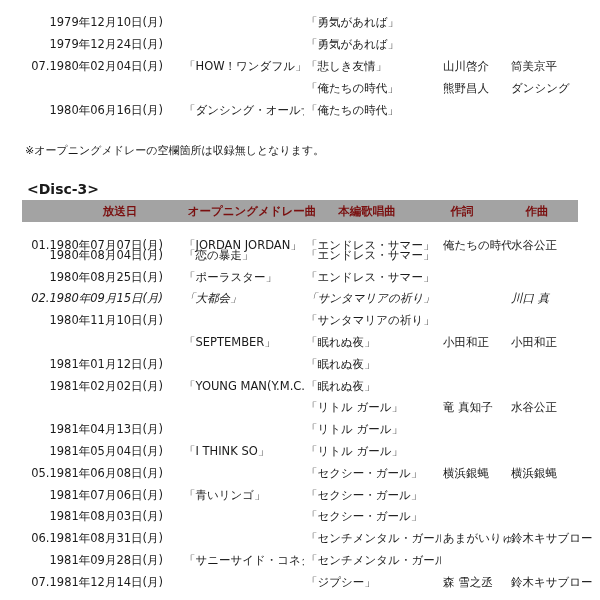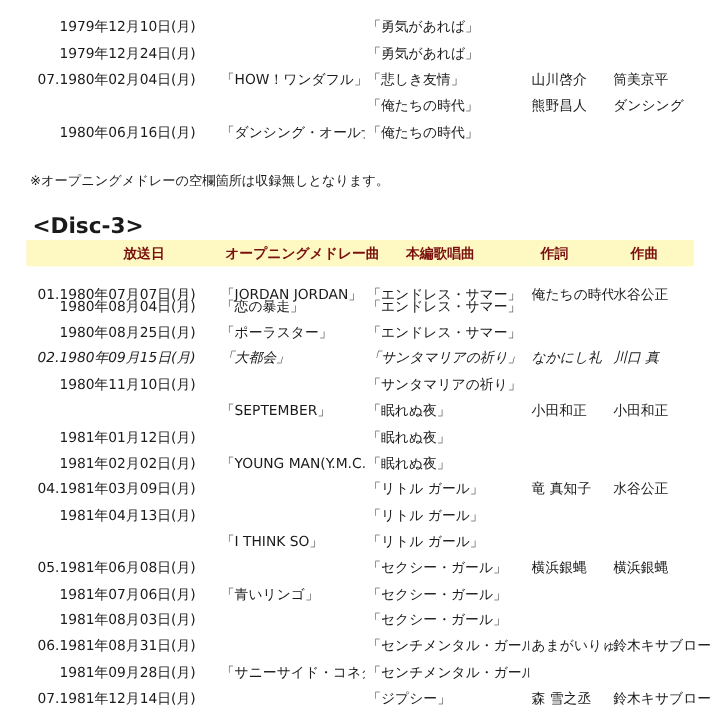--- a/index.html
+++ b/index.html
@@ -15,25 +15,25 @@
   .c { position: absolute; top: 0; overflow: hidden; white-space: nowrap; }
   .c-date { left: 0; width: 163px; text-align: right; }
   .c-med  { left: 184px; width: 120px; }
   .c-song { left: 306px; width: 135px; }
   .c-lyr  { left: 443px; width: 68px; }
   .c-comp { left: 511px; width: 89px; }
   .note {
     position: absolute; left: 25px; top: 143px; font-size: 11px; line-height: 16px;
   }
   .disc-title {
-    position: absolute; left: 27px; top: 180px; font-weight: bold; font-size: 18px; line-height: 18px;
+    position: absolute; left: 27px; top: 180px; font-weight: bold; font-size: 14px; line-height: 18px;
   }
   .header {
     position: absolute; left: 22px; top: 200px; width: 556px; height: 22px;
-    background: #fef9c3;
+    background: #a3a3a3;
   }
   .header .h {
     position: absolute; top: 0; line-height: 22px; font-weight: bold;
     color: #7a0f0f; font-size: 11.5px; text-align: center;
   }
   .h-date { left: 38px; width: 120px; }
   .h-med  { left: 150px; width: 160px; }
   .h-song { left: 280px; width: 130px; }
   .h-lyr  { left: 410px; width: 60px; }
   .h-comp { left: 480px; width: 70px; }
@@ -109,21 +109,20 @@
       <span class="c c-date">1980年08月25日(月)</span>
       <span class="c c-med">「ポーラスター」</span>
       <span class="c c-song">「エンドレス・サマー」</span>
       <span class="c c-lyr"></span>
       <span class="c c-comp"></span>
     </div>
     <div class="row" style="top: 287.4px; font-style: italic;">
       <span class="c c-date">02.1980年09月15日(月)</span>
       <span class="c c-med">「大都会」</span>
       <span class="c c-song">「サンタマリアの祈り」</span>
-      <span class="c c-lyr">なかにし礼</span>
       <span class="c c-comp">川口 真</span>
     </div>
     <div class="row" style="top: 309.2px;">
       <span class="c c-date">1980年11月10日(月)</span>
       <span class="c c-med"></span>
       <span class="c c-song">「サンタマリアの祈り」</span>
       <span class="c c-lyr"></span>
       <span class="c c-comp"></span>
     </div>
     <div class="row" style="top: 331px;">
@@ -140,34 +139,34 @@
       <span class="c c-comp"></span>
     </div>
     <div class="row" style="top: 374.6px;">
       <span class="c c-date">1981年02月02日(月)</span>
       <span class="c c-med">「YOUNG MAN(Y.M.C.</span>
       <span class="c c-song">「眠れぬ夜」</span>
       <span class="c c-lyr"></span>
       <span class="c c-comp"></span>
     </div>
     <div class="row" style="top: 396.4px;">
-      <span class="c c-date">04.1981年03月09日(月)</span>
       <span class="c c-med"></span>
       <span class="c c-song">「リトル ガール」</span>
       <span class="c c-lyr">竜 真知子</span>
       <span class="c c-comp">水谷公正</span>
     </div>
     <div class="row" style="top: 418.2px;">
       <span class="c c-date">1981年04月13日(月)</span>
       <span class="c c-med"></span>
       <span class="c c-song">「リトル ガール」</span>
       <span class="c c-lyr"></span>
       <span class="c c-comp"></span>
     </div>
     <div class="row" style="top: 440px;">
+      <span class="c c-date">1981年05月04日(月)</span>
       <span class="c c-med">「I THINK SO」</span>
       <span class="c c-song">「リトル ガール」</span>
       <span class="c c-lyr"></span>
       <span class="c c-comp"></span>
     </div>
     <div class="row" style="top: 461.8px;">
       <span class="c c-date">05.1981年06月08日(月)</span>
       <span class="c c-med"></span>
       <span class="c c-song">「セクシー・ガール」</span>
       <span class="c c-lyr">横浜銀蝿</span>

